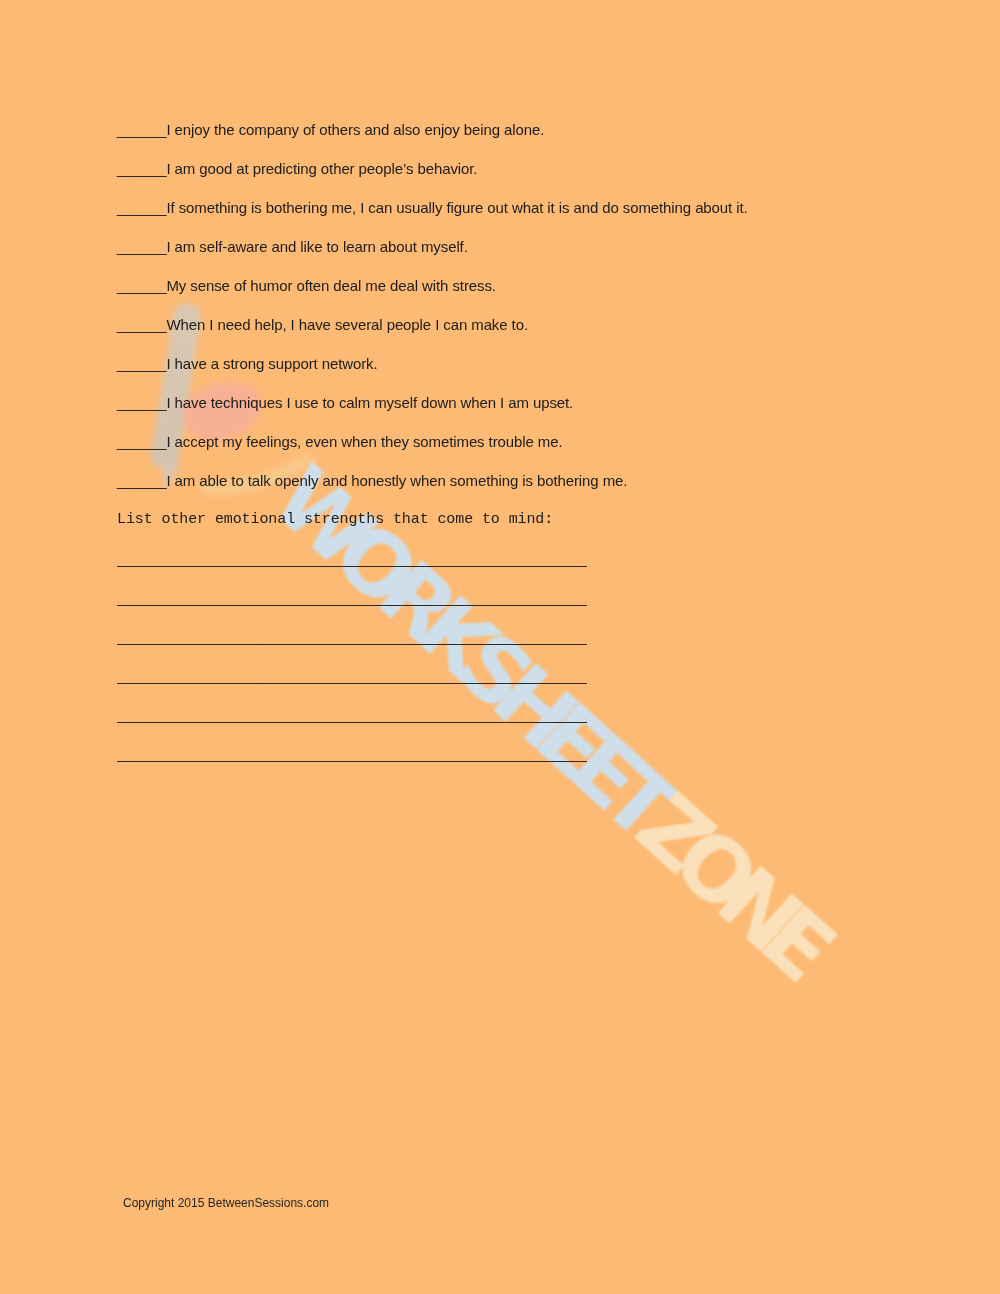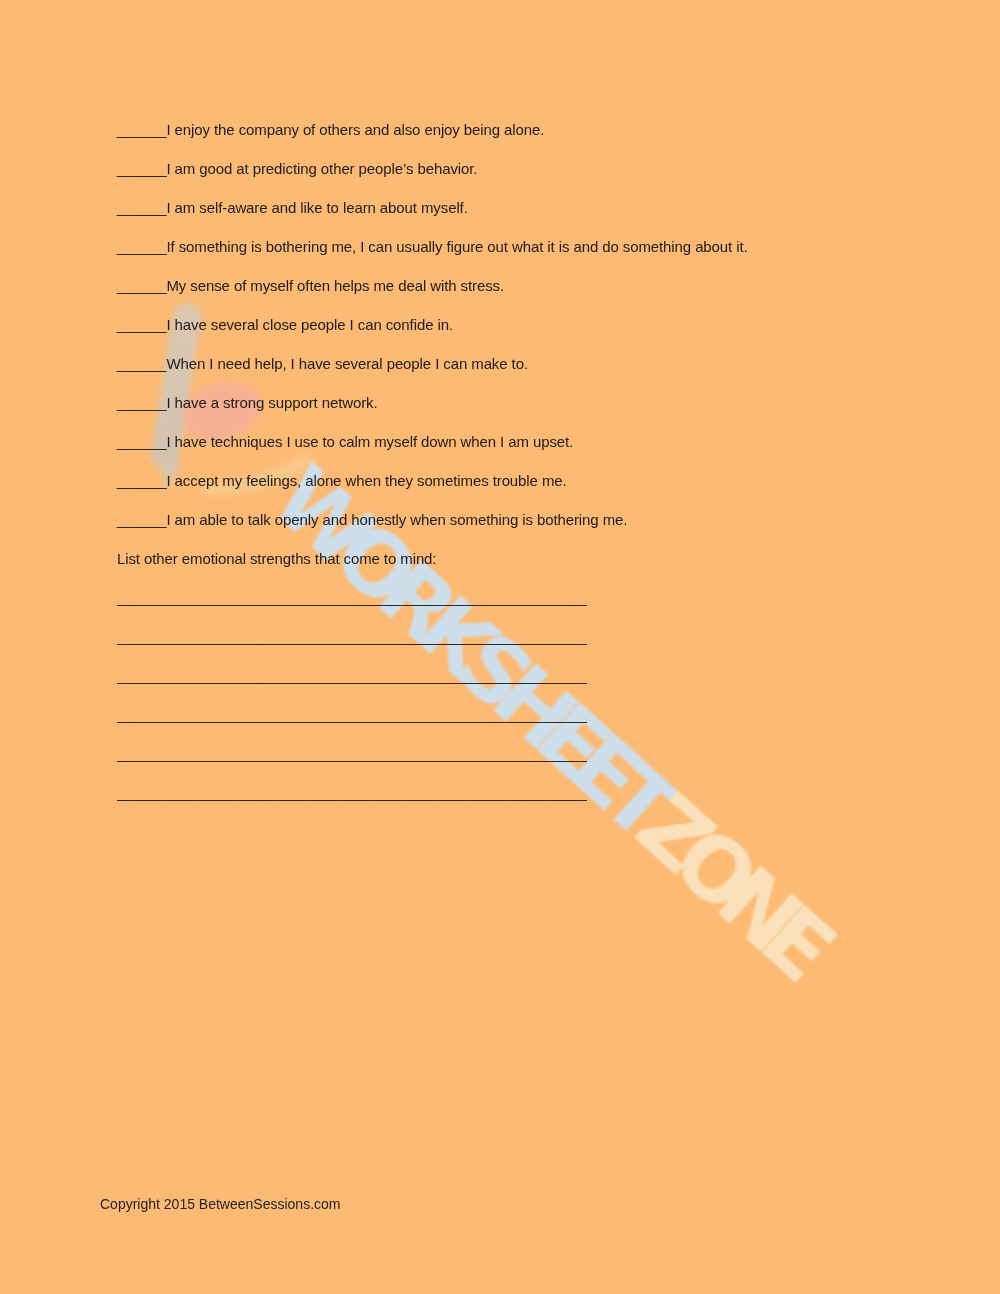--- a/index.html
+++ b/index.html
@@ -81,28 +81,28 @@
     position: absolute;
     left: 117px; top: 116px;
     width: 760px;
     z-index: 1;
     font-size: 15px;
     line-height: 27px;
     letter-spacing: -0.1px;
     color: #1c1c1c;
   }
   .content p { margin: 0 0 12px 0; }
-  .gap-above { margin-top: 39px; }
+  .gap-above { margin-top: 39px; font-family: Liberation Mono, monospace; }
   .write-line { white-space: nowrap; overflow: hidden; }
 
   .footer {
     position: absolute;
-    left: 100px; top: 1196px;
+    left: 123px; top: 1196px;
     z-index: 1;
-    font-size: 14px;
+    font-size: 12px;
     letter-spacing: 0;
     color: #242424;
   }
 </style>
 </head>
 <body>
 
 <div class="page">
 
   <div class="watermark-layer" aria-hidden="true">
@@ -111,28 +111,27 @@
       <div class="logo-pencil-tip"></div>
       <div class="logo-red-blob"></div>
       <div class="logo-yellow-swoosh"></div>
     </div>
     <div class="wm-text"><span class="wm-part1">WORKSHEET</span><span class="wm-part2">ZONE</span></div>
   </div>
 
   <div class="content">
     <p class="item"><span>______</span><span>I enjoy the company of others and also enjoy being alone.</span></p>
     <p class="item"><span>______</span><span>I am good at predicting other people’s behavior.</span></p>
+    <p class="item"><span>______</span><span>If something is bothering me, I can usually figure out what it is and do something about it.</span></p>
     <p class="item"><span>______</span><span>I am self-aware and like to learn about myself.</span></p>
-    <p class="item"><span>______</span><span>If something is bothering me, I can usually figure out what it is and do something about it.</span></p>
-    <p class="item"><span>______</span><span>My sense of myself often helps me deal with stress.</span></p>
-    <p class="item"><span>______</span><span>I have several close people I can confide in.</span></p>
+    <p class="item"><span>______</span><span>My sense of humor often deal me deal with stress.</span></p>
     <p class="item"><span>______</span><span>When I need help, I have several people I can make to.</span></p>
     <p class="item"><span>______</span><span>I have a strong support network.</span></p>
     <p class="item"><span>______</span><span>I have techniques I use to calm myself down when I am upset.</span></p>
-    <p class="item"><span>______</span><span>I accept my feelings, alone when they sometimes trouble me.</span></p>
+    <p class="item"><span>______</span><span>I accept my feelings, even when they sometimes trouble me.</span></p>
     <p class="item"><span>______</span><span>I am able to talk openly and honestly when something is bothering me.</span></p>
 
     <p class="gap-above">List other emotional strengths that come to mind:</p>
 
     <p class="write-line">_________________________________________________________</p>
     <p class="write-line">_________________________________________________________</p>
     <p class="write-line">_________________________________________________________</p>
     <p class="write-line">_________________________________________________________</p>
     <p class="write-line">_________________________________________________________</p>
     <p class="write-line">_________________________________________________________</p>

